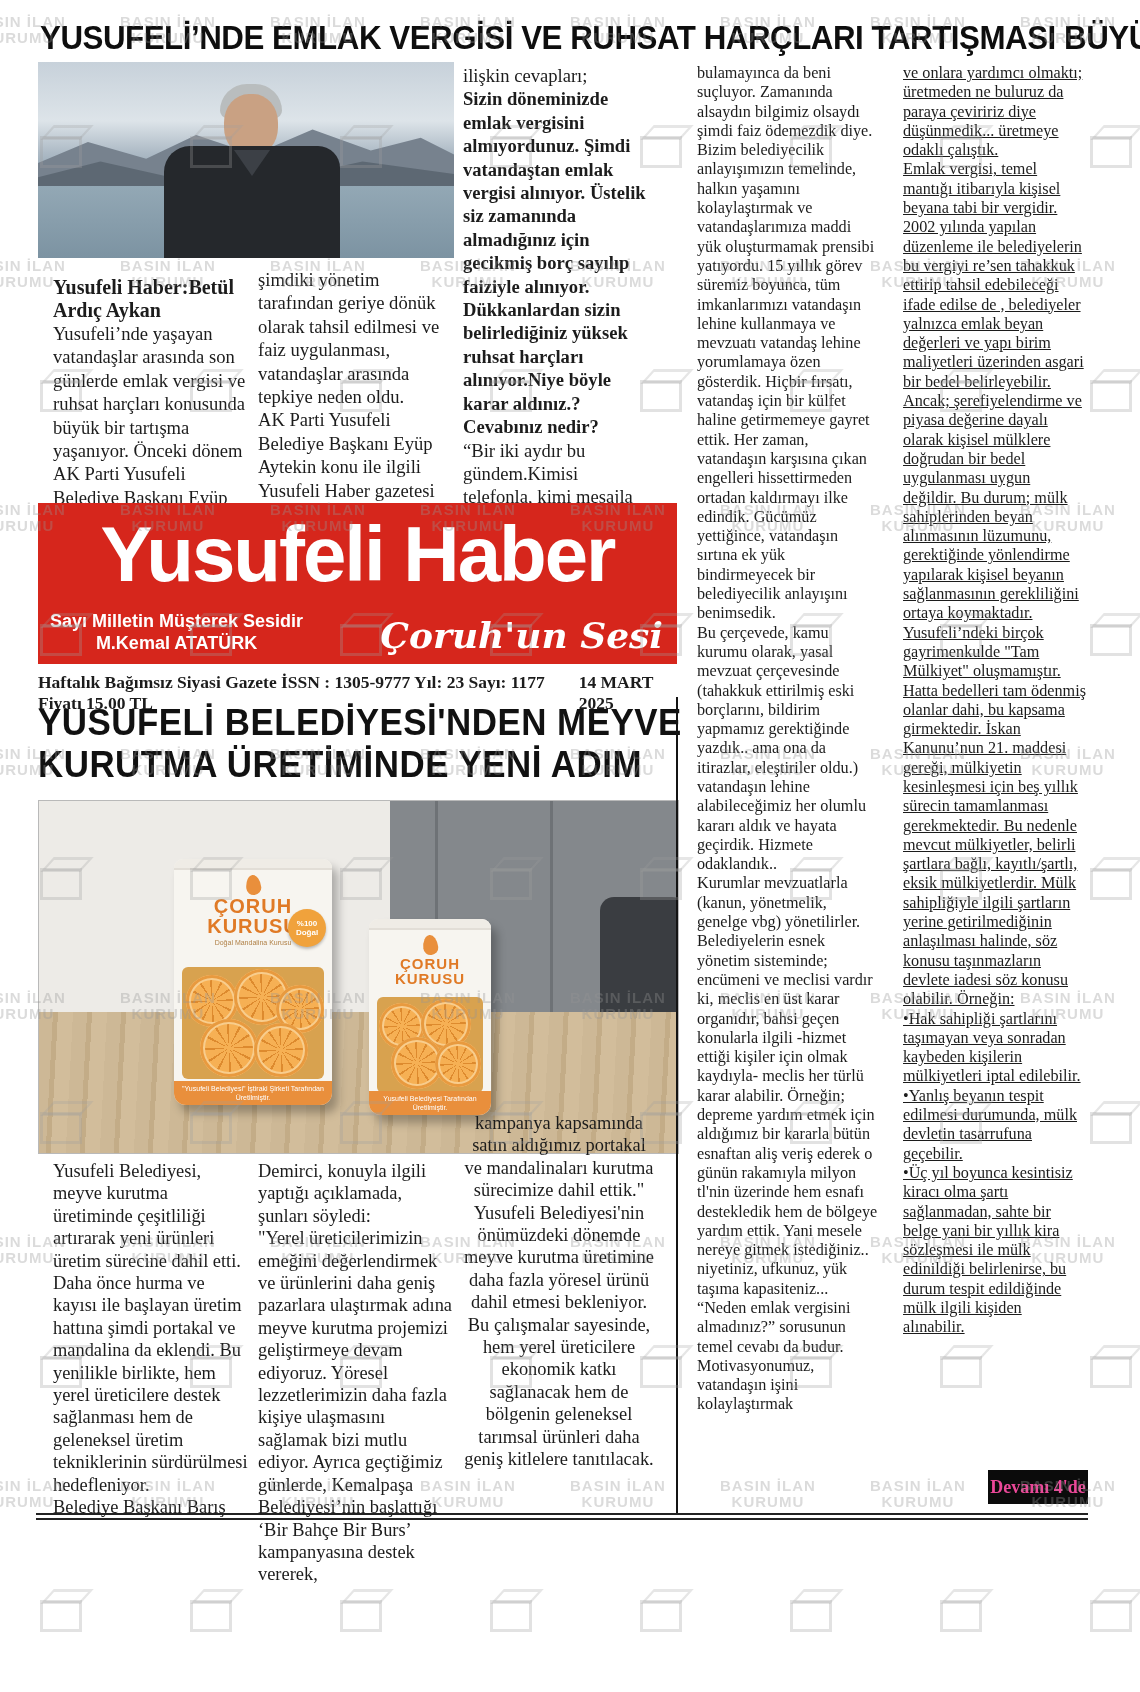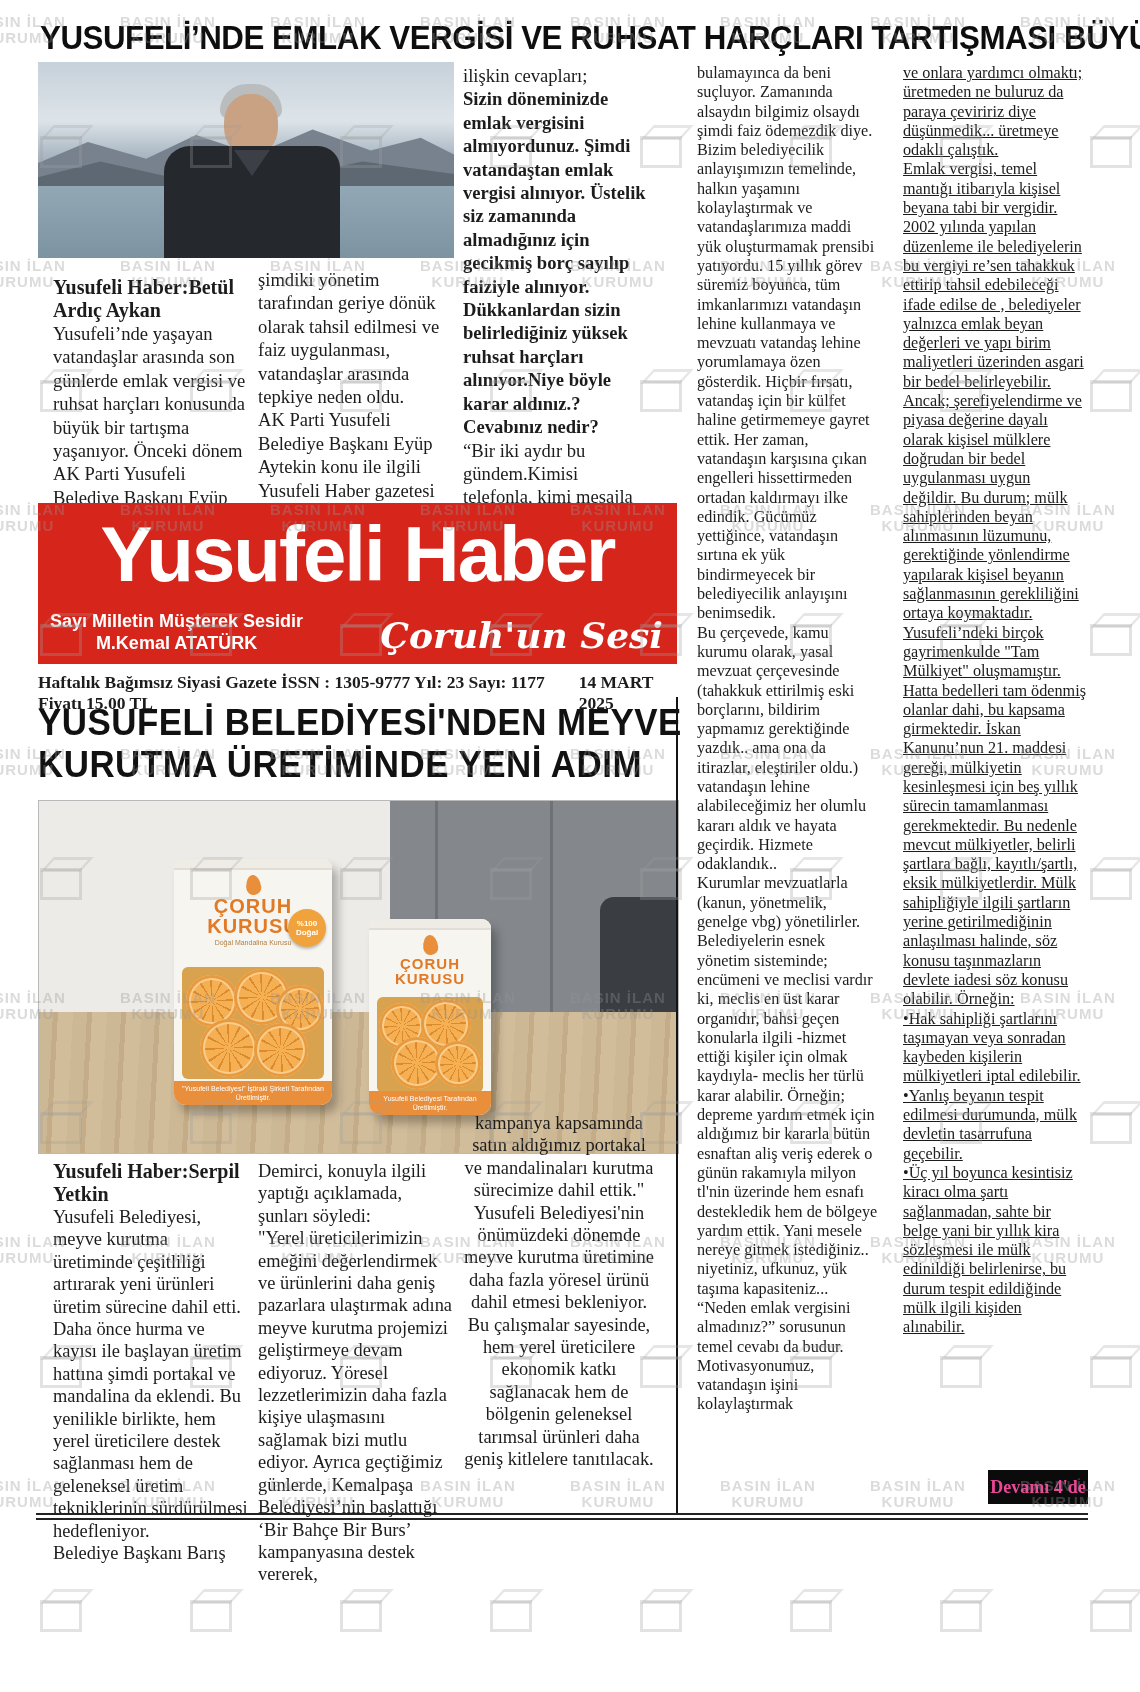--- a/index.html
+++ b/index.html
@@ -623,21 +623,20 @@
         <div class="slice" style="left:2px;  top:6px;  width:46px; height:46px;"></div>
         <div class="slice" style="left:44px; top:2px;  width:50px; height:50px;"></div>
         <div class="slice" style="left:14px; top:40px; width:52px; height:52px;"></div>
         <div class="slice" style="left:58px; top:44px; width:46px; height:46px;"></div>
       </div>
       <div class="band">Yusufeli Belediyesi Tarafından Üretilmiştir.</div>
     </div>
   </div>
 
   <div id="a2c1" class="abs">
-    <div class="byline">Yusufeli Haber:Serpil Yetkin</div>
     <div class="body-l2">Yusufeli Belediyesi, meyve kurutma üretiminde çeşitliliği artırarak yeni ürünleri üretim sürecine dahil etti. Daha önce hurma ve kayısı ile başlayan üretim hattına şimdi portakal ve mandalina da eklendi. Bu yenilikle birlikte, hem yerel üreticilere destek sağlanması hem de geleneksel üretim tekniklerinin sürdürülmesi hedefleniyor.
 Belediye Başkanı Barış</div>
   </div>
   <div id="a2c2" class="abs body-l2">Demirci, konuyla ilgili yaptığı açıklamada, şunları söyledi:
 "Yerel üreticilerimizin emeğini değerlendirmek ve ürünlerini daha geniş pazarlara ulaştırmak adına meyve kurutma projemizi geliştirmeye devam ediyoruz. Yöresel lezzetlerimizin daha fazla kişiye ulaşmasını sağlamak bizi mutlu ediyor. Ayrıca geçtiğimiz günlerde, Kemalpaşa Belediyesi’nin başlattığı ‘Bir Bahçe Bir Burs’ kampanyasına destek vererek,</div>
   <div id="a2c3" class="abs body-l2">kampanya kapsamında satın aldığımız portakal ve mandalinaları kurutma sürecimize dahil ettik."
 Yusufeli Belediyesi'nin önümüzdeki dönemde meyve kurutma üretimine daha fazla yöresel ürünü dahil etmesi bekleniyor. Bu çalışmalar sayesinde, hem yerel üreticilere ekonomik katkı sağlanacak hem de bölgenin geleneksel tarımsal ürünleri daha geniş kitlelere tanıtılacak.</div>
 
   <div id="divider-v" class="abs"></div>
   <div id="rule-double" class="abs"></div>

